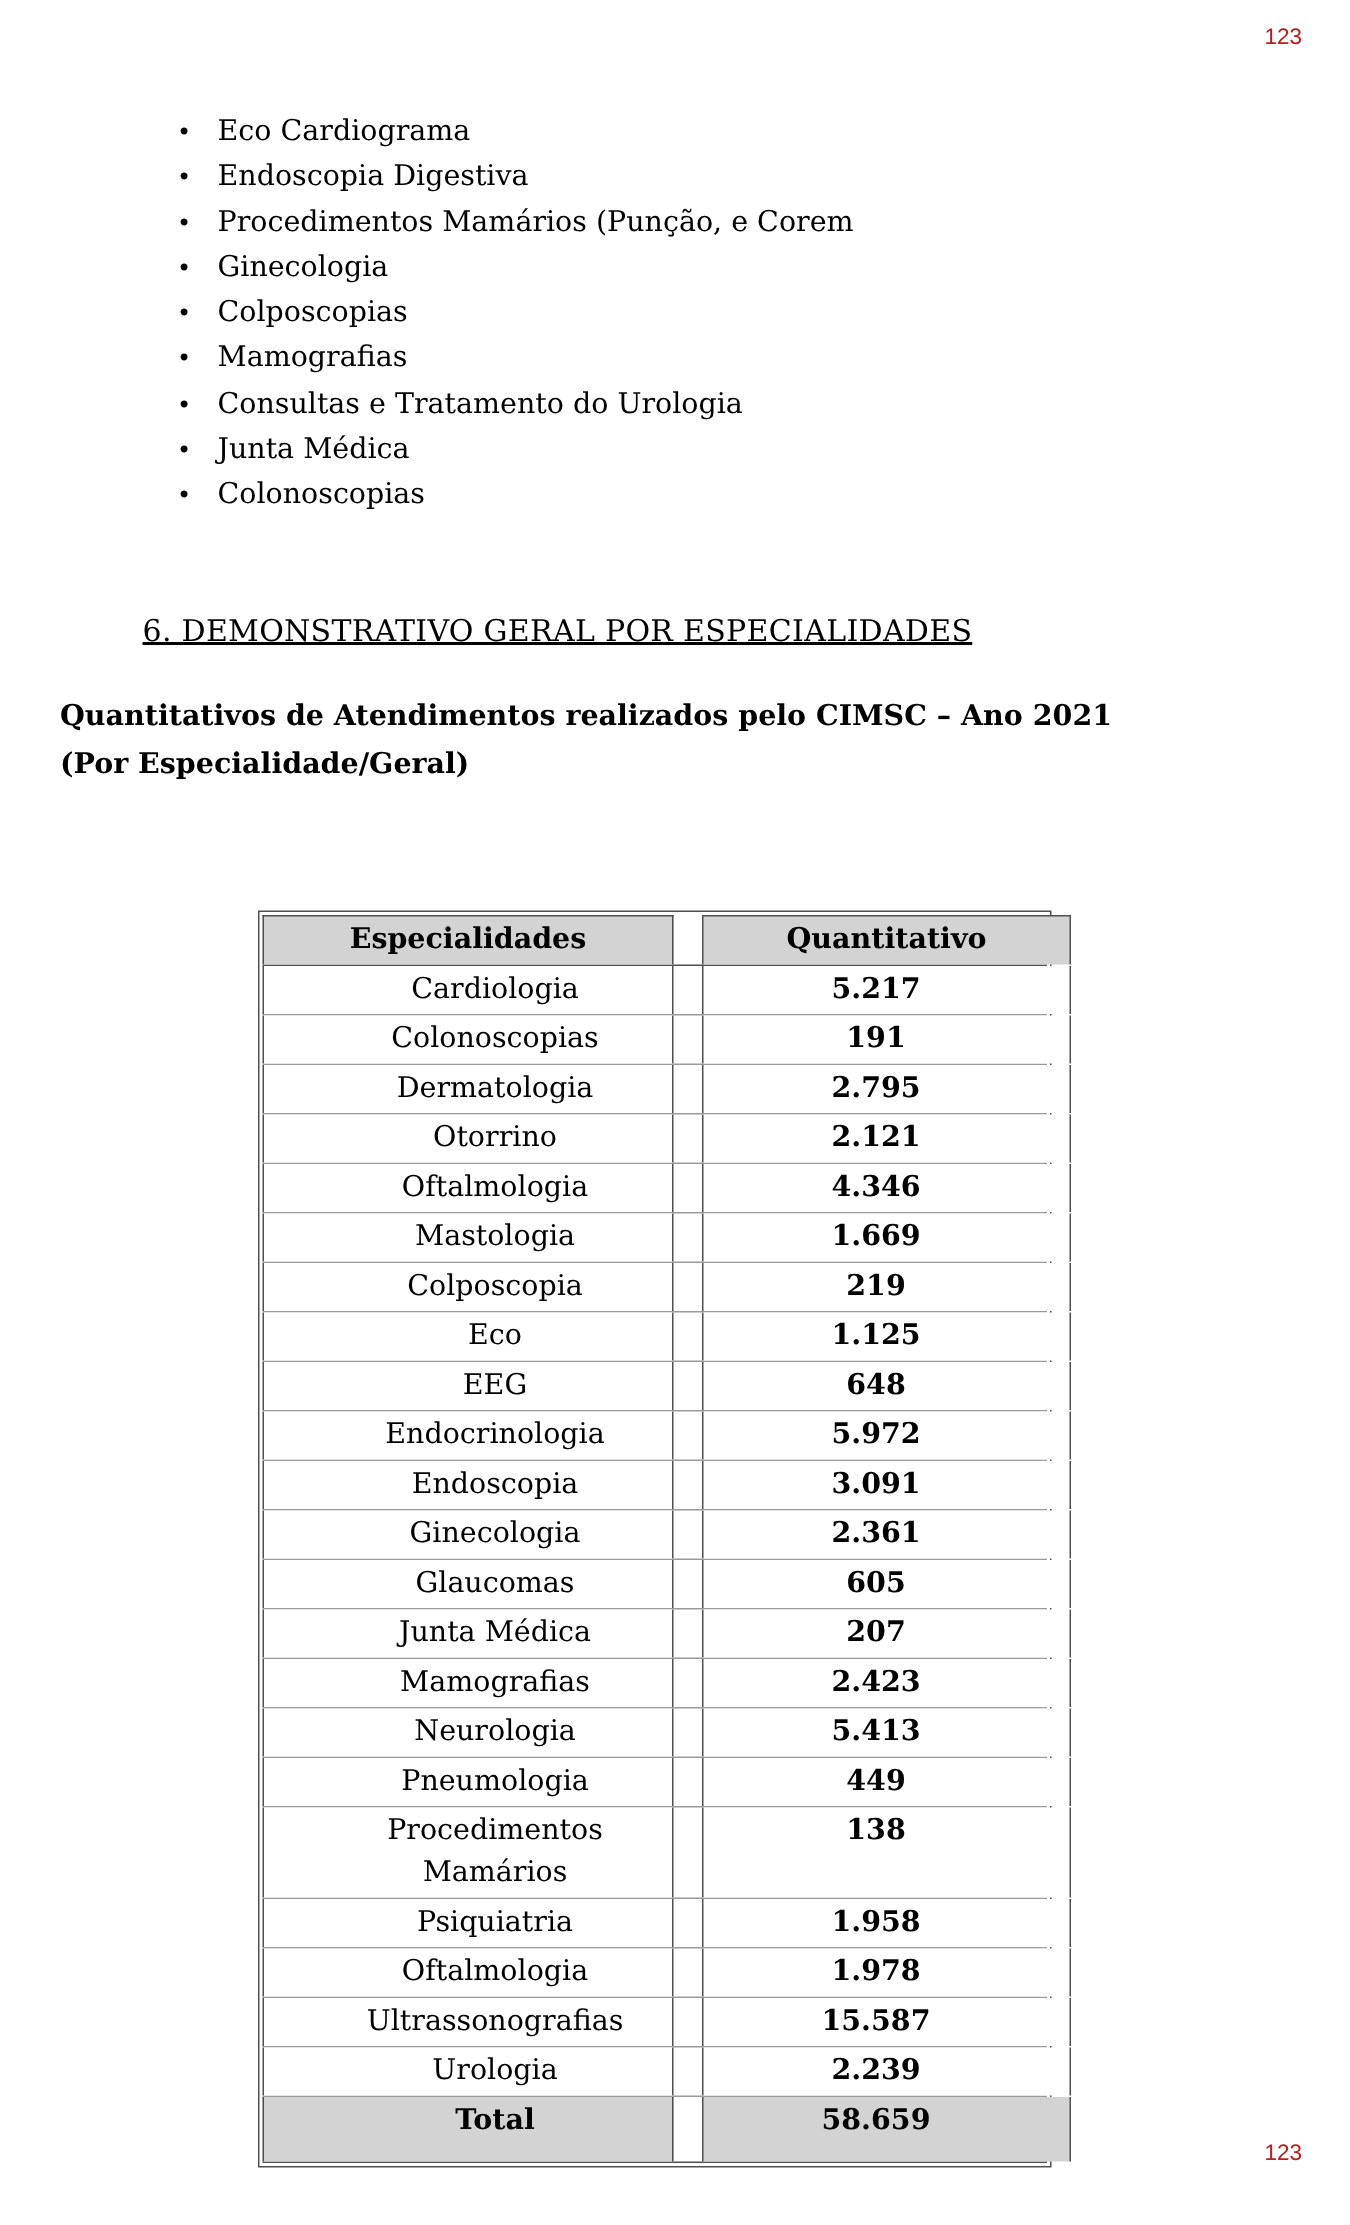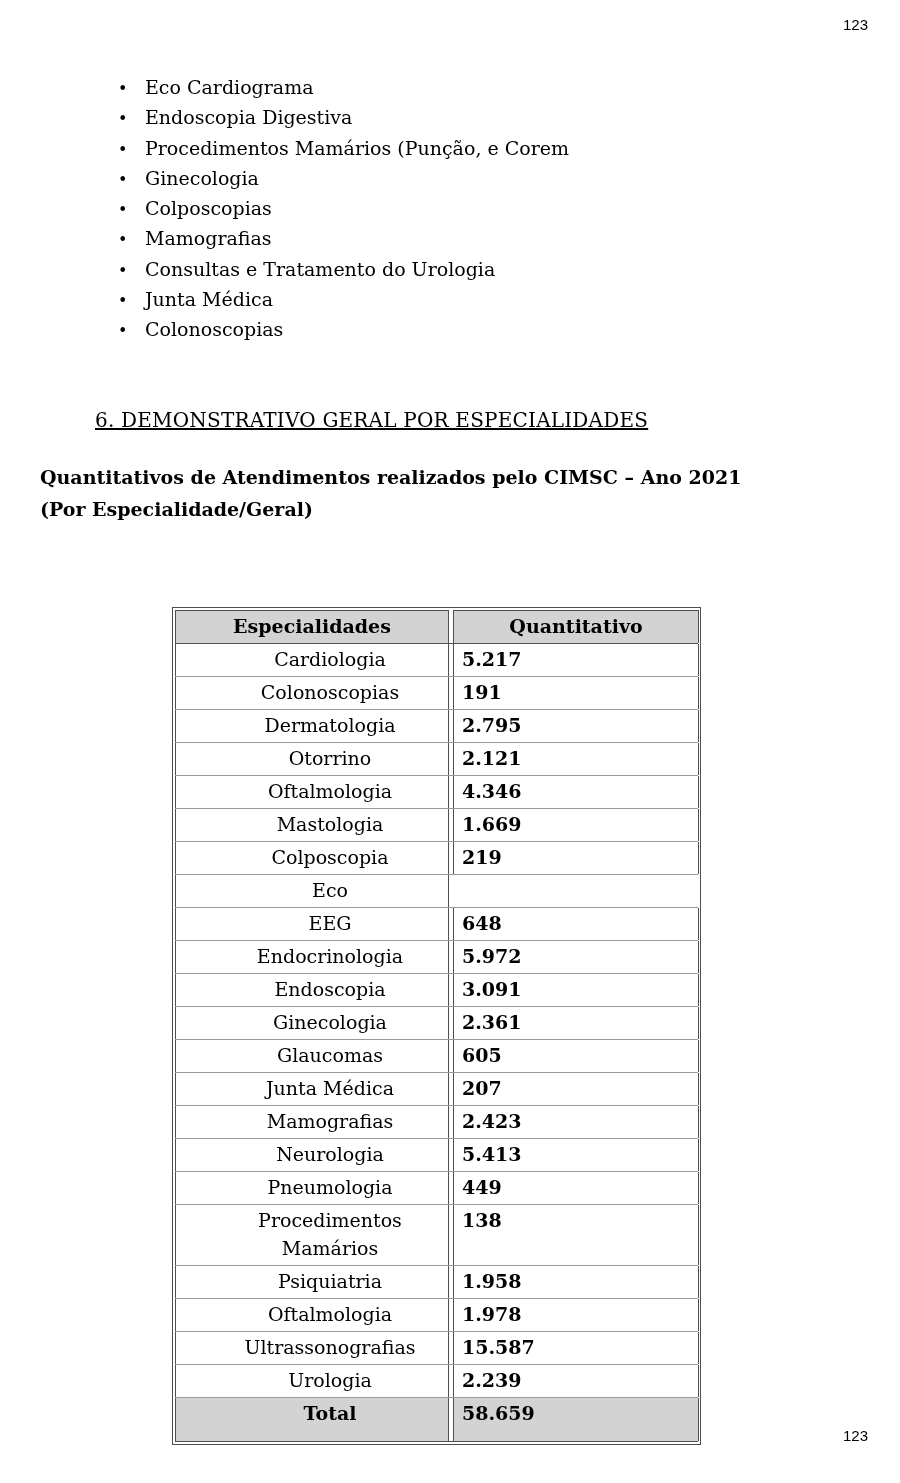--- a/index.html
+++ b/index.html
@@ -13,21 +13,21 @@
     color: #000000;
     overflow: hidden;
   }
 
   
   .page-num {
     position: absolute;
     right: 32px;
     font-family: "Liberation Sans", sans-serif;
     font-size: 15px;
-    color: #000000;
+    color: #b91c1c;
   }
   .page-num.top { top: 16px; }
   .page-num.bottom { top: 1427px; }
 
   
   .bullet-list {
     position: absolute;
     left: 118px;
     top: 76px;
     list-style: none;
@@ -73,21 +73,21 @@
     left: 172px;
     top: 607px;
     width: 529px;
     border: 1px solid #4f4f4f;
     padding: 2px;
     background: #ffffff;
   }
   .trow {
     display: grid;
     grid-template-columns: 274px 246px;
-    column-gap: 4px;
+    column-gap: 19px;
     border-bottom: 1px solid #9a9a9a;
   }
   .trow.header-row { border-bottom: 1px solid #4f4f4f; }
   .trow.total-row { border-bottom: 1px solid #4f4f4f; }
   .cell {
     border-left: 1px solid #4f4f4f;
     border-right: 1px solid #4f4f4f;
     min-height: 31.8px;
     padding: 1px 8px 3px 8px;
     font-size: 19px;
@@ -95,21 +95,21 @@
     background: #ffffff;
   }
   .header-row .cell {
     border-top: 1px solid #4f4f4f;
     background: #d3d3d3;
     font-weight: bold;
     text-align: center;
     min-height: 33px;
   }
   .cell.cell-label { text-align: center; padding-left: 44px; }
-  .cell.cell-value { text-align: left; font-weight: bold; padding-right: 22px; }
+  .cell.cell-value { text-align: center; font-weight: bold; padding-right: 22px; }
   .total-row .cell {
     background: #d3d3d3;
     font-weight: bold;
     min-height: 43px;
   }
 </style>
 </head>
 <body>
 
 <div class="page">
@@ -191,20 +191,21 @@
         <div class="trow">
           <div class="cell cell-label">Mastologia</div>
           <div class="cell cell-value">1.669</div>
         </div>
         <div class="trow">
           <div class="cell cell-label">Colposcopia</div>
           <div class="cell cell-value">219</div>
         </div>
         <div class="trow">
           <div class="cell cell-label">Eco</div>
+          <div class="cell cell-value">1.125</div>
         </div>
         <div class="trow">
           <div class="cell cell-label">EEG</div>
           <div class="cell cell-value">648</div>
         </div>
         <div class="trow">
           <div class="cell cell-label">Endocrinologia</div>
           <div class="cell cell-value">5.972</div>
         </div>
         <div class="trow">

